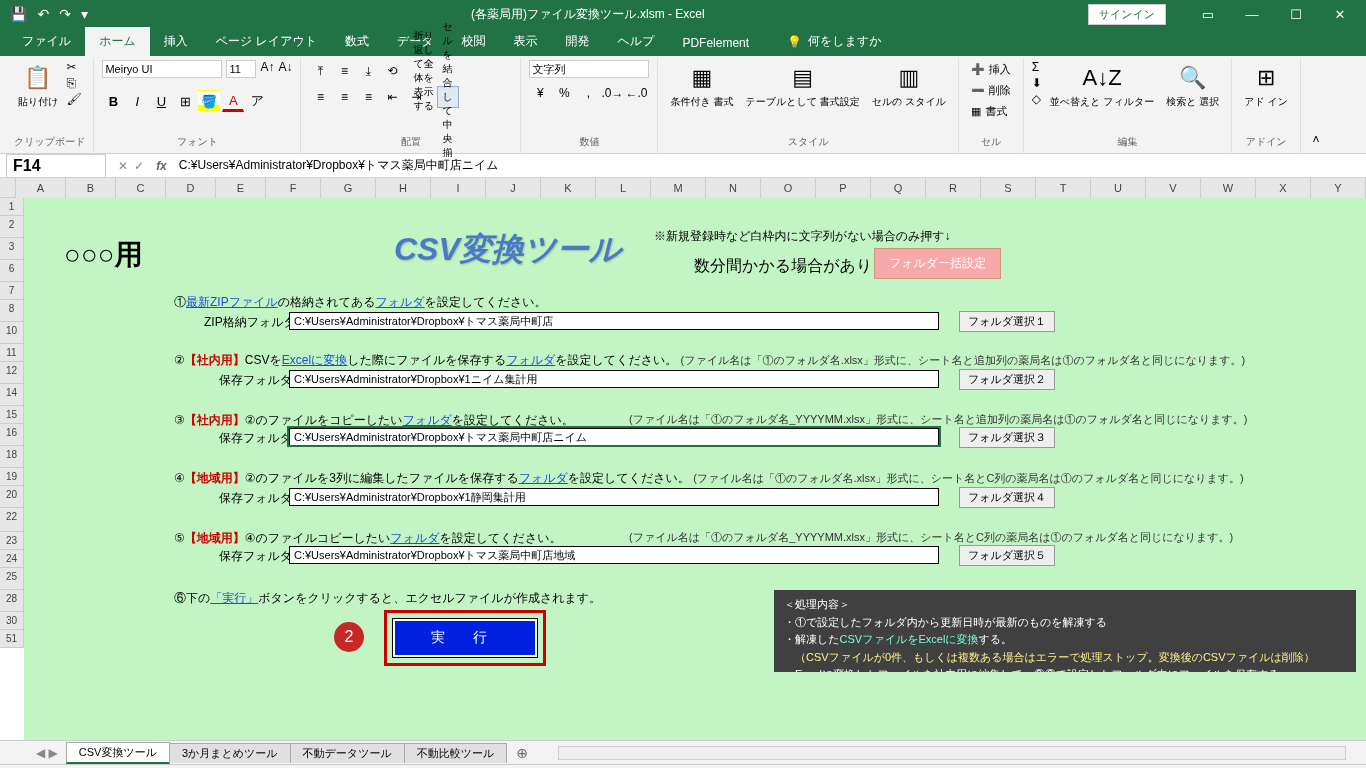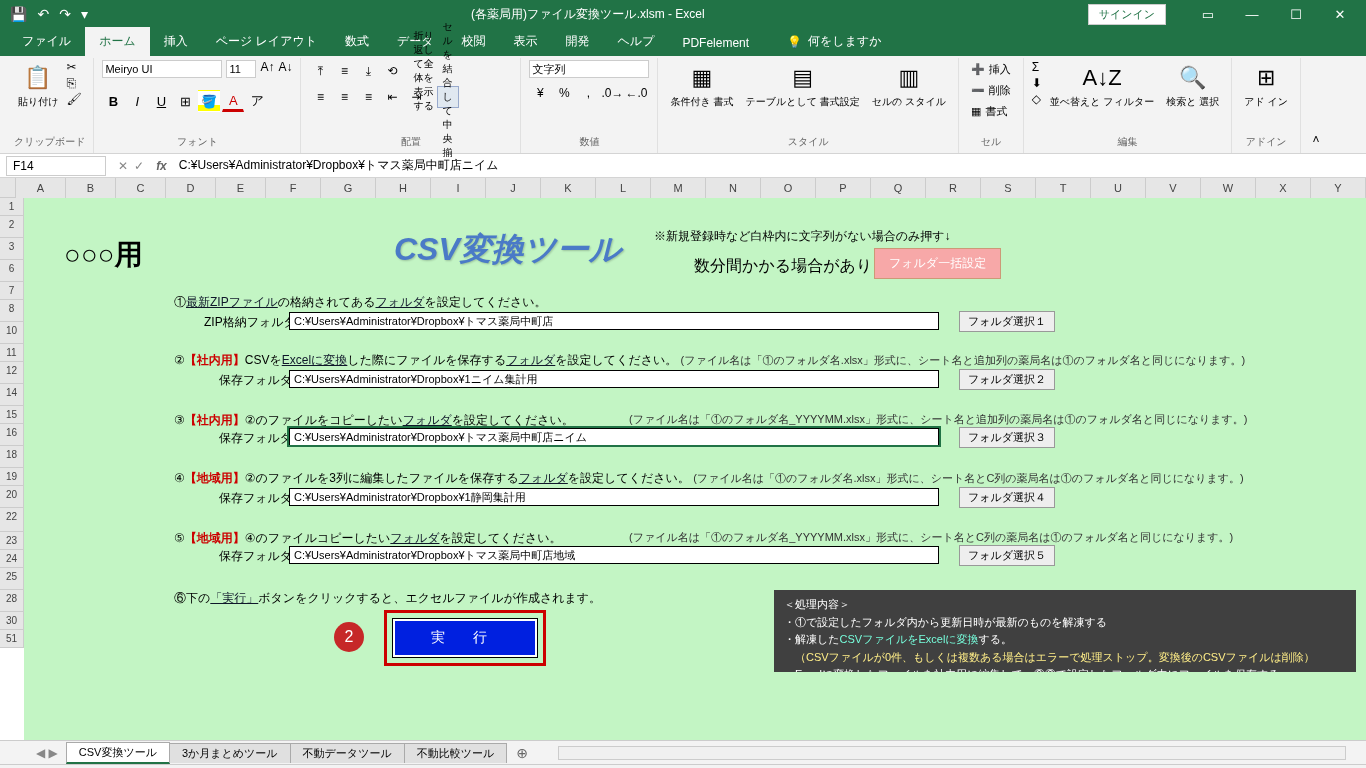--- a/index.html
+++ b/index.html
@@ -33,21 +33,21 @@
 .fontsel { display: flex; gap: 4px; margin-bottom: 4px; }
 .fontsel select, .fontsel input { border: 1px solid #ccc; font-size: 11px; padding: 2px; background: #fff; }
 .fontbtns { display: flex; gap: 2px; margin-top: 4px; }
 .fontbtns span { width: 22px; height: 22px; display: inline-flex; align-items: center; justify-content: center; border: 1px solid transparent; cursor: pointer; font-size: 13px; }
 .alignbtns { display: flex; gap: 2px; }
 .alignbtns span { width: 22px; height: 22px; display: inline-flex; align-items: center; justify-content: center; cursor: pointer; }
 .ribbon-collapse { width: 30px; display: flex; align-items: flex-end; justify-content: center; padding-bottom: 6px; }
 
 
 .formulabar { height: 24px; background: #fff; border-bottom: 1px solid #d4d4d4; display: flex; align-items: center; }
-.namebox { width: 100px; border: 1px solid #ccc; margin: 0 6px; padding: 2px 6px; font-size: 12px; background: #fff; }
+.namebox { width: 100px; border: 1px solid #ccc; margin: 0 6px; padding: 2px 6px; font-size: 16px; background: #fff; font-weight: bold; }
 .fbtns { display: flex; gap: 6px; padding: 0 6px; color: #888; }
 .fbtns span { cursor: pointer; }
 .fx { font-style: italic; font-weight: bold; padding: 0 6px; color: #666; }
 .formula-input { flex: 1; border: none; font-size: 12px; padding: 2px 6px; }
 
 
 .gridwrap { position: relative; height: 562px; display: flex; }
 .selectall { width: 24px; height: 20px; background: #e6e6e6; border-right: 1px solid #ccc; border-bottom: 1px solid #ccc; }
 .colhdr { border-right: 1px solid #ccc; border-bottom: 1px solid #ccc; text-align: center; font-size: 11px; line-height: 20px; color: #444; background: #e6e6e6; }
 .rowhdr { height: 18px; border-bottom: 1px solid #ccc; border-right: 1px solid #ccc; text-align: center; font-size: 10px; line-height: 18px; color: #444; background: #e6e6e6; }
@@ -55,21 +55,21 @@
 
 .sheet-canvas { position: absolute; left: 24px; top: 20px; right: 0; bottom: 0; background: #c3f5c4; }
 .csv-title { position: absolute; left: 370px; top: 30px; font-size: 32px; font-weight: bold; color: #4a7ac7; font-style: italic; text-shadow: 1px 1px 2px rgba(0,0,0,0.2); font-family: "HGP創英角ﾎﾟｯﾌﾟ体", sans-serif; }
 .ooo-title { position: absolute; left: 40px; top: 38px; font-size: 28px; font-weight: bold; color: #000; }
 .note1 { position: absolute; left: 630px; top: 30px; font-size: 12px; color: #000; }
 .note2 { position: absolute; left: 670px; top: 58px; font-size: 16px; color: #000; }
 .folder-batch-btn { position: absolute; left: 850px; top: 50px; background: #f7a8a8; border: 1px solid #c97; padding: 6px 14px; font-size: 12px; color: #fff; cursor: pointer; }
 
 .step { position: absolute; font-size: 12px; color: #000; }
 .step .red { color: #c00; font-weight: bold; }
-.step .blue { color: #0f172a; text-decoration: underline; }
+.step .blue { color: #1d4ed8; text-decoration: underline; }
 .step-note { font-size: 11px; color: #333; }
 .path-input { position: absolute; background: #fff; border: 1px solid #000; padding: 1px 4px; font-size: 11px; height: 18px; }
 .folder-sel-btn { position: absolute; background: #eee; border: 1px solid #999; padding: 2px 8px; font-size: 11px; cursor: pointer; }
 
 .run-wrapper { position: absolute; left: 360px; top: 412px; border: 3px solid #c00; padding: 6px; }
 .run-btn { background: #0020e0; color: #fff; border: 2px solid #fff; outline: 1px solid #000; padding: 8px 36px; font-size: 14px; letter-spacing: 12px; cursor: pointer; }
 .red-circle { position: absolute; left: 310px; top: 424px; width: 30px; height: 30px; background: #c62828; border-radius: 50%; color: #fff; display: flex; align-items: center; justify-content: center; font-size: 16px; }
 
 .processing-box { position: absolute; left: 750px; top: 392px; right: 10px; background: #404040; color: #fff; padding: 6px 10px; font-size: 11px; line-height: 1.6; height: 82px; overflow: hidden; }
 .processing-box .cyan { color: #7fd; }

